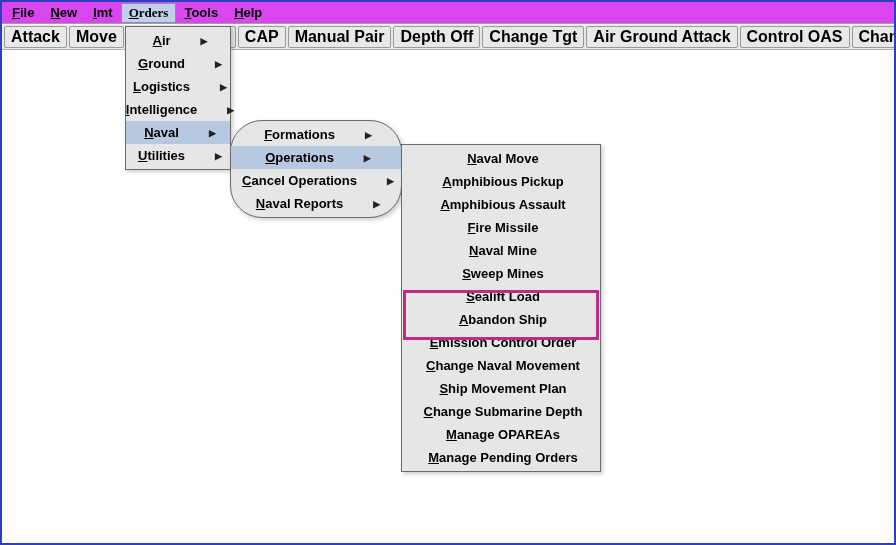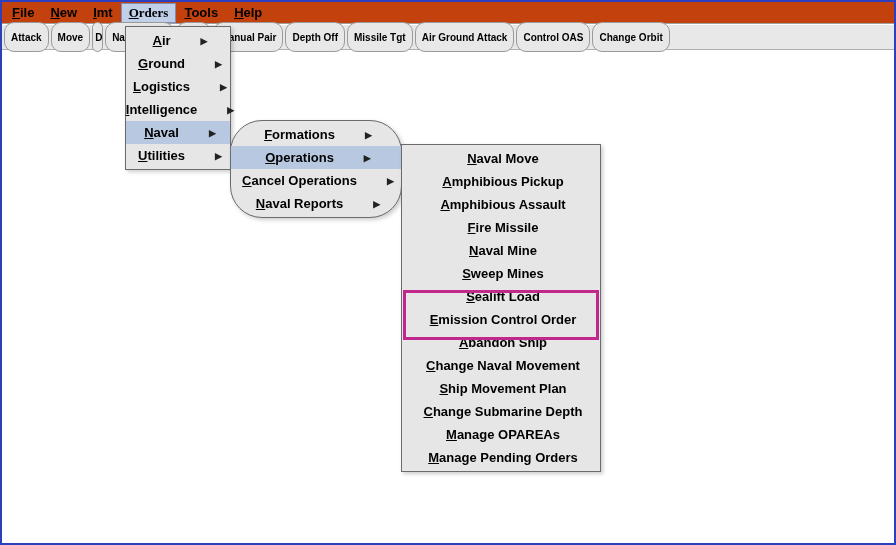--- a/index.html
+++ b/index.html
@@ -13,21 +13,21 @@
     position: relative;
     overflow: hidden;
     color: #000;
   }
 
   
   .menubar {
     display: flex;
     align-items: center;
     height: 22px;
-    background: #c2410c;
+    background: #d946ef;
     border-bottom: 1px solid #a0a0a0;
     padding: 0 2px;
   }
   .menubar .menu-item {
     padding: 2px 8px;
     font-size: 13px;
     font-weight: bold;
     cursor: default;
   }
   .menubar .menu-item.open {
@@ -43,26 +43,26 @@
     display: flex;
     align-items: center;
     height: 26px;
     background: #e8e8e8;
     border-bottom: 1px solid #b0b0b0;
     border-top: 1px solid #fff;
     padding: 1px 2px;
     gap: 2px;
   }
   .tb-btn {
-    height: 30px;
+    height: 22px;
     padding: 0 6px;
     background: #e8e8e8;
     border: 1px solid #9a9a9a;
-    border-radius: 10px;
-    font-size: 10px;
+    border-radius: 2px;
+    font-size: 16px;
     font-weight: bold;
     cursor: default;
     display: flex;
     align-items: center;
     white-space: nowrap;
   }
   .tb-btn.cut {
     width: 11px;
     padding: 0 2px;
     overflow: hidden;
@@ -122,21 +122,21 @@
   </div>
 
 <div class="toolbar" id="toolbar">
     <div class="tb-btn">Attack</div>
     <div class="tb-btn">Move</div>
     <div class="tb-btn cut">D</div>
     <div class="tb-btn">Naval Move</div>
     <div class="tb-btn">CAP</div>
     <div class="tb-btn">Manual Pair</div>
     <div class="tb-btn">Depth Off</div>
-    <div class="tb-btn">Missile Tgt</div>
+    <div class="tb-btn">Change Tgt</div>
     <div class="tb-btn">Air Ground Attack</div>
     <div class="tb-btn">Control OAS</div>
     <div class="tb-btn">Change Orbit</div>
   </div>
 
 <div class="dropdown" id="dd-orders">
     <div class="dd-row">
       <span><span><span class="ul">A</span>ir</span></span>
       <span class="arrow">▶</span>
     </div>
@@ -195,26 +195,26 @@
     <div class="dd-row">
       <span><span><span class="ul">N</span>aval Mine</span></span>
     </div>
     <div class="dd-row">
       <span><span><span class="ul">S</span>weep Mines</span></span>
     </div>
     <div class="dd-row">
       <span><span><span class="ul">S</span>ealift Load</span></span>
     </div>
     <div class="dd-row">
+      <span><span><span class="ul">A</span>bandon Ship</span></span>
+    </div>
+    <div class="dd-row">
       <span><span><span class="ul">E</span>mission Control Order</span></span>
     </div>
     <div class="dd-row">
-      <span><span><span class="ul">A</span>bandon Ship</span></span>
-    </div>
-    <div class="dd-row">
       <span><span><span class="ul">C</span>hange Naval Movement</span></span>
     </div>
     <div class="dd-row">
       <span><span><span class="ul">S</span>hip Movement Plan</span></span>
     </div>
     <div class="dd-row">
       <span><span><span class="ul">C</span>hange Submarine Depth</span></span>
     </div>
     <div class="dd-row">
       <span><span><span class="ul">M</span>anage OPAREAs</span></span>

